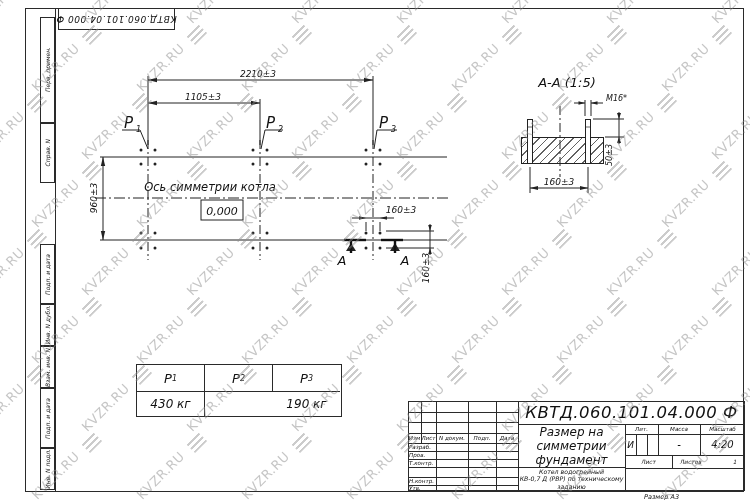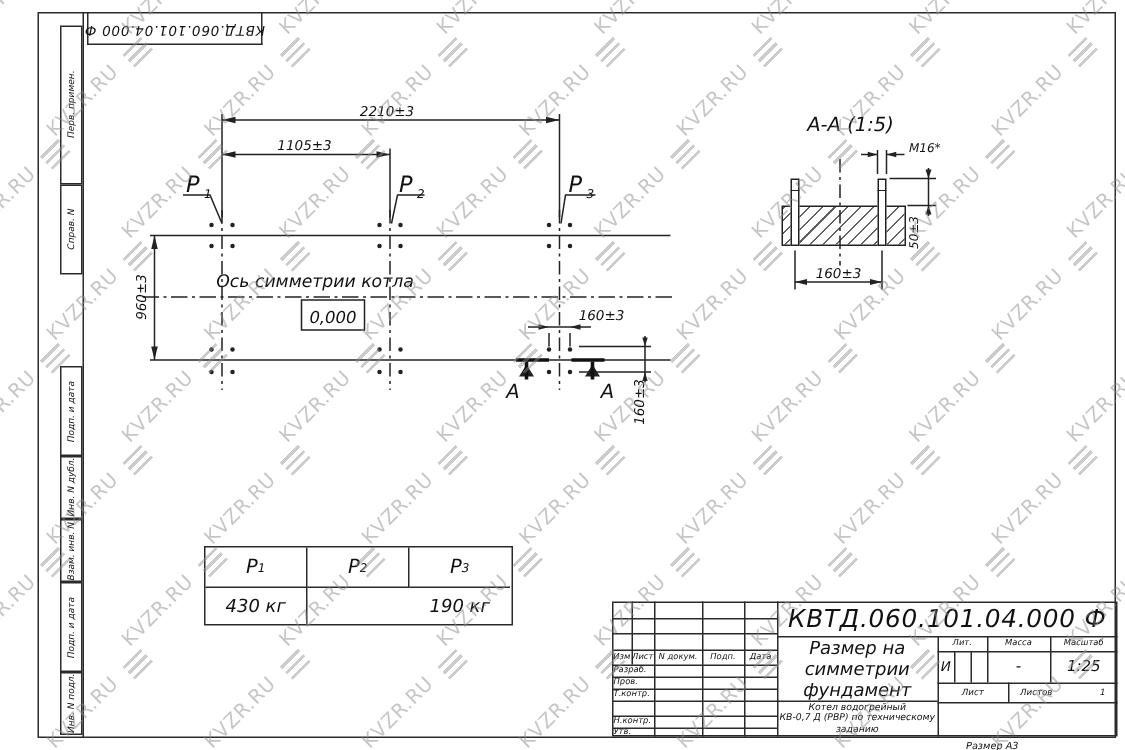--- a/index.html
+++ b/index.html
@@ -133,21 +133,21 @@
   <div class="cell" style="left:625px;top:424px;width:33px;height:10px;font-size:5.6px;">Лит.</div>
   <div class="cell" style="left:658px;top:424px;width:42px;height:10px;font-size:5.6px;">Масса</div>
   <div class="cell" style="left:700px;top:424px;width:45px;height:10px;font-size:5.6px;">Масштаб</div>
   <div class="hline" style="left:625px;top:434px;width:120px;"></div>
   <div class="vline" style="left:658px;top:424px;height:31px;"></div>
   <div class="vline" style="left:700px;top:424px;height:31px;"></div>
   <div class="vline" style="left:636px;top:434px;height:21px;"></div>
   <div class="vline" style="left:647px;top:434px;height:21px;"></div>
   <div class="cell" style="left:625px;top:434px;width:11px;height:21px;font-size:9px;">И</div>
   <div class="cell" style="left:658px;top:434px;width:42px;height:21px;font-size:10px;">-</div>
-  <div class="cell" style="left:700px;top:434px;width:45px;height:21px;font-size:10px;">1:25</div>
+  <div class="cell" style="left:700px;top:434px;width:45px;height:21px;font-size:10px;">4:20</div>
   <div class="hline" style="left:625px;top:455px;width:120px;"></div>
 
   <div class="cell" style="left:625px;top:455px;width:47px;height:13px;font-size:5.8px;">Лист</div>
   <div class="vline" style="left:672px;top:455px;height:13px;"></div>
   <div class="abs it" style="left:672px;top:455px;width:73px;height:13px;display:flex;align-items:center;justify-content:space-between;padding:0 8px;box-sizing:border-box;font-size:5.8px;">
     <span>Листов</span>
     <span>1</span>
   </div>
   <div class="hline" style="left:625px;top:468px;width:120px;"></div>
 

